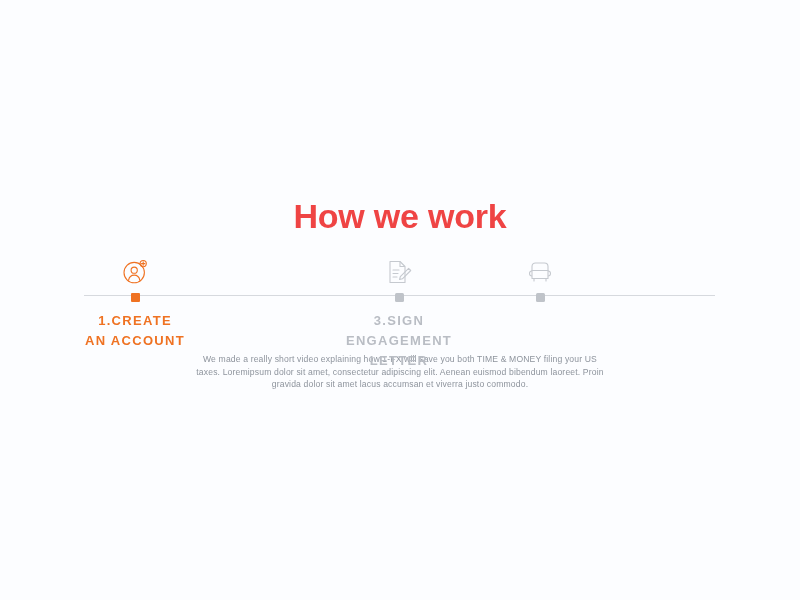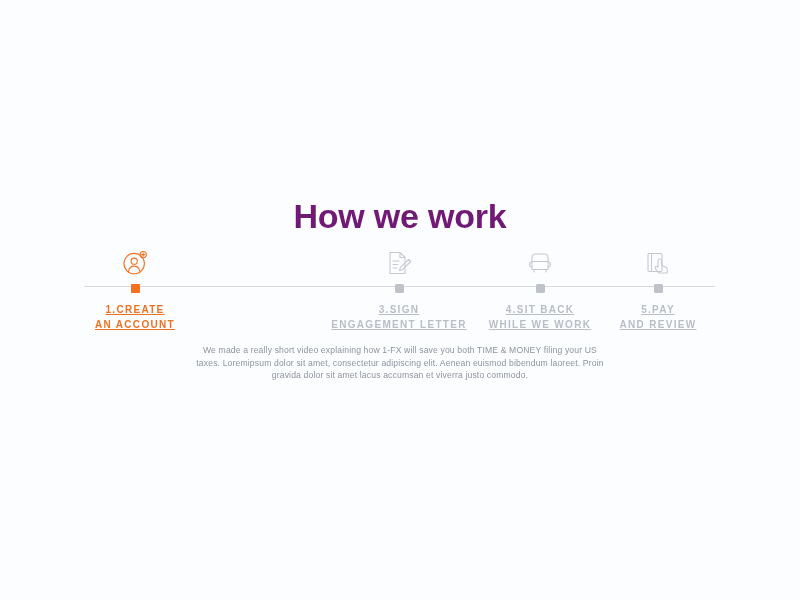--- a/index.html
+++ b/index.html
@@ -24,23 +24,23 @@
     position: absolute;
     left: 0;
     top: 196px;
     width: 800px;
   }
 
   .page-title {
     text-align: center;
     font-size: 34px;
     font-weight: bold;
-    color: #701a75;
+    color: #ef4444;
     letter-spacing: -0.2px;
-    margin: 0 0 9px 0;
+    margin: 0 0 18px 0;
     line-height: 1.2;
   }
 
   
   .steps {
     position: relative;
     width: 800px;
     height: 80px;
   }
 
@@ -87,28 +87,27 @@
   }
   .step.active .step-dot {
     background: #ef7222;
     border-radius: 1px;
     width: 9px;
     height: 9px;
   }
 
   .step-label {
     margin-top: 9px;
-    font-size: 10px;
+    font-size: 13px;
     letter-spacing: 1.3px;
     line-height: 1.55;
     color: #b9bdc4;
     font-weight: bold;
     white-space: pre-line;
     text-transform: uppercase;
-    text-decoration: underline;
   }
   .step.active .step-label {
     color: #ef7222;
   }
 
   
   .blurb {
     margin: 18px auto 0 auto;
     width: 420px;
     text-align: center;
@@ -167,36 +166,22 @@
         <div class="step-icon">
           <svg width="26" height="26" viewBox="0 0 26 26" fill="none" stroke="#c5c9cf" stroke-width="1.1">
             <path d="M5 12V7.5c0-2 1.5-3.5 3.5-3.5h9c2 0 3.5 1.5 3.5 3.5V12" stroke-linejoin="round"></path>
             <path d="M5 12c-1.4 0-2.5 1.1-2.5 2.5S3.6 17 5 17" stroke-linejoin="round"></path>
             <path d="M21 12c1.4 0 2.5 1.1 2.5 2.5S22.4 17 21 17" stroke-linejoin="round"></path>
             <path d="M5 11.5h16v8H5z" stroke-linejoin="round"></path>
             <path d="M7 19.5v2.5M19 19.5v2.5" stroke-linecap="round"></path>
           </svg>
         </div>
         <div class="step-dot"></div>
-        <div class="step-label">4.SIT BACK
-WHILE WE WORK</div>
       </div>
 
-      <div class="step step-5">
-        <div class="step-icon">
-          <svg width="26" height="26" viewBox="0 0 26 26" fill="none" stroke="#c5c9cf" stroke-width="1.1">
-            <rect x="3" y="3.5" width="14" height="18" rx="1.2" stroke-linejoin="round"></rect>
-            <path d="M6.5 3.5v18"></path>
-            <path d="M13 10.5c0-1 0.8-1.8 1.8-1.8s1.8 0.8 1.8 1.8v5l4 1.4c1 0.4 1.6 1.3 1.6 2.3V23H13.8l-3.4-4.4c-0.5-0.7-0.4-1.6 0.3-2.1 0.6-0.4 1.4-0.3 1.9 0.3l0.4 0.5z" stroke-linejoin="round"></path>
-          </svg>
-        </div>
-        <div class="step-dot"></div>
-        <div class="step-label">5.PAY
-AND REVIEW</div>
-      </div>
 
     </div>
 
     <div class="blurb">
       <p>We made a really short video explaining how 1-FX will save you both TIME &amp; MONEY filing your US taxes. Loremipsum dolor sit amet, consectetur adipiscing elit. Aenean euismod bibendum laoreet. Proin gravida dolor sit amet lacus accumsan et viverra justo commodo.</p>
     </div>
 
   </div>
 </div>
 

